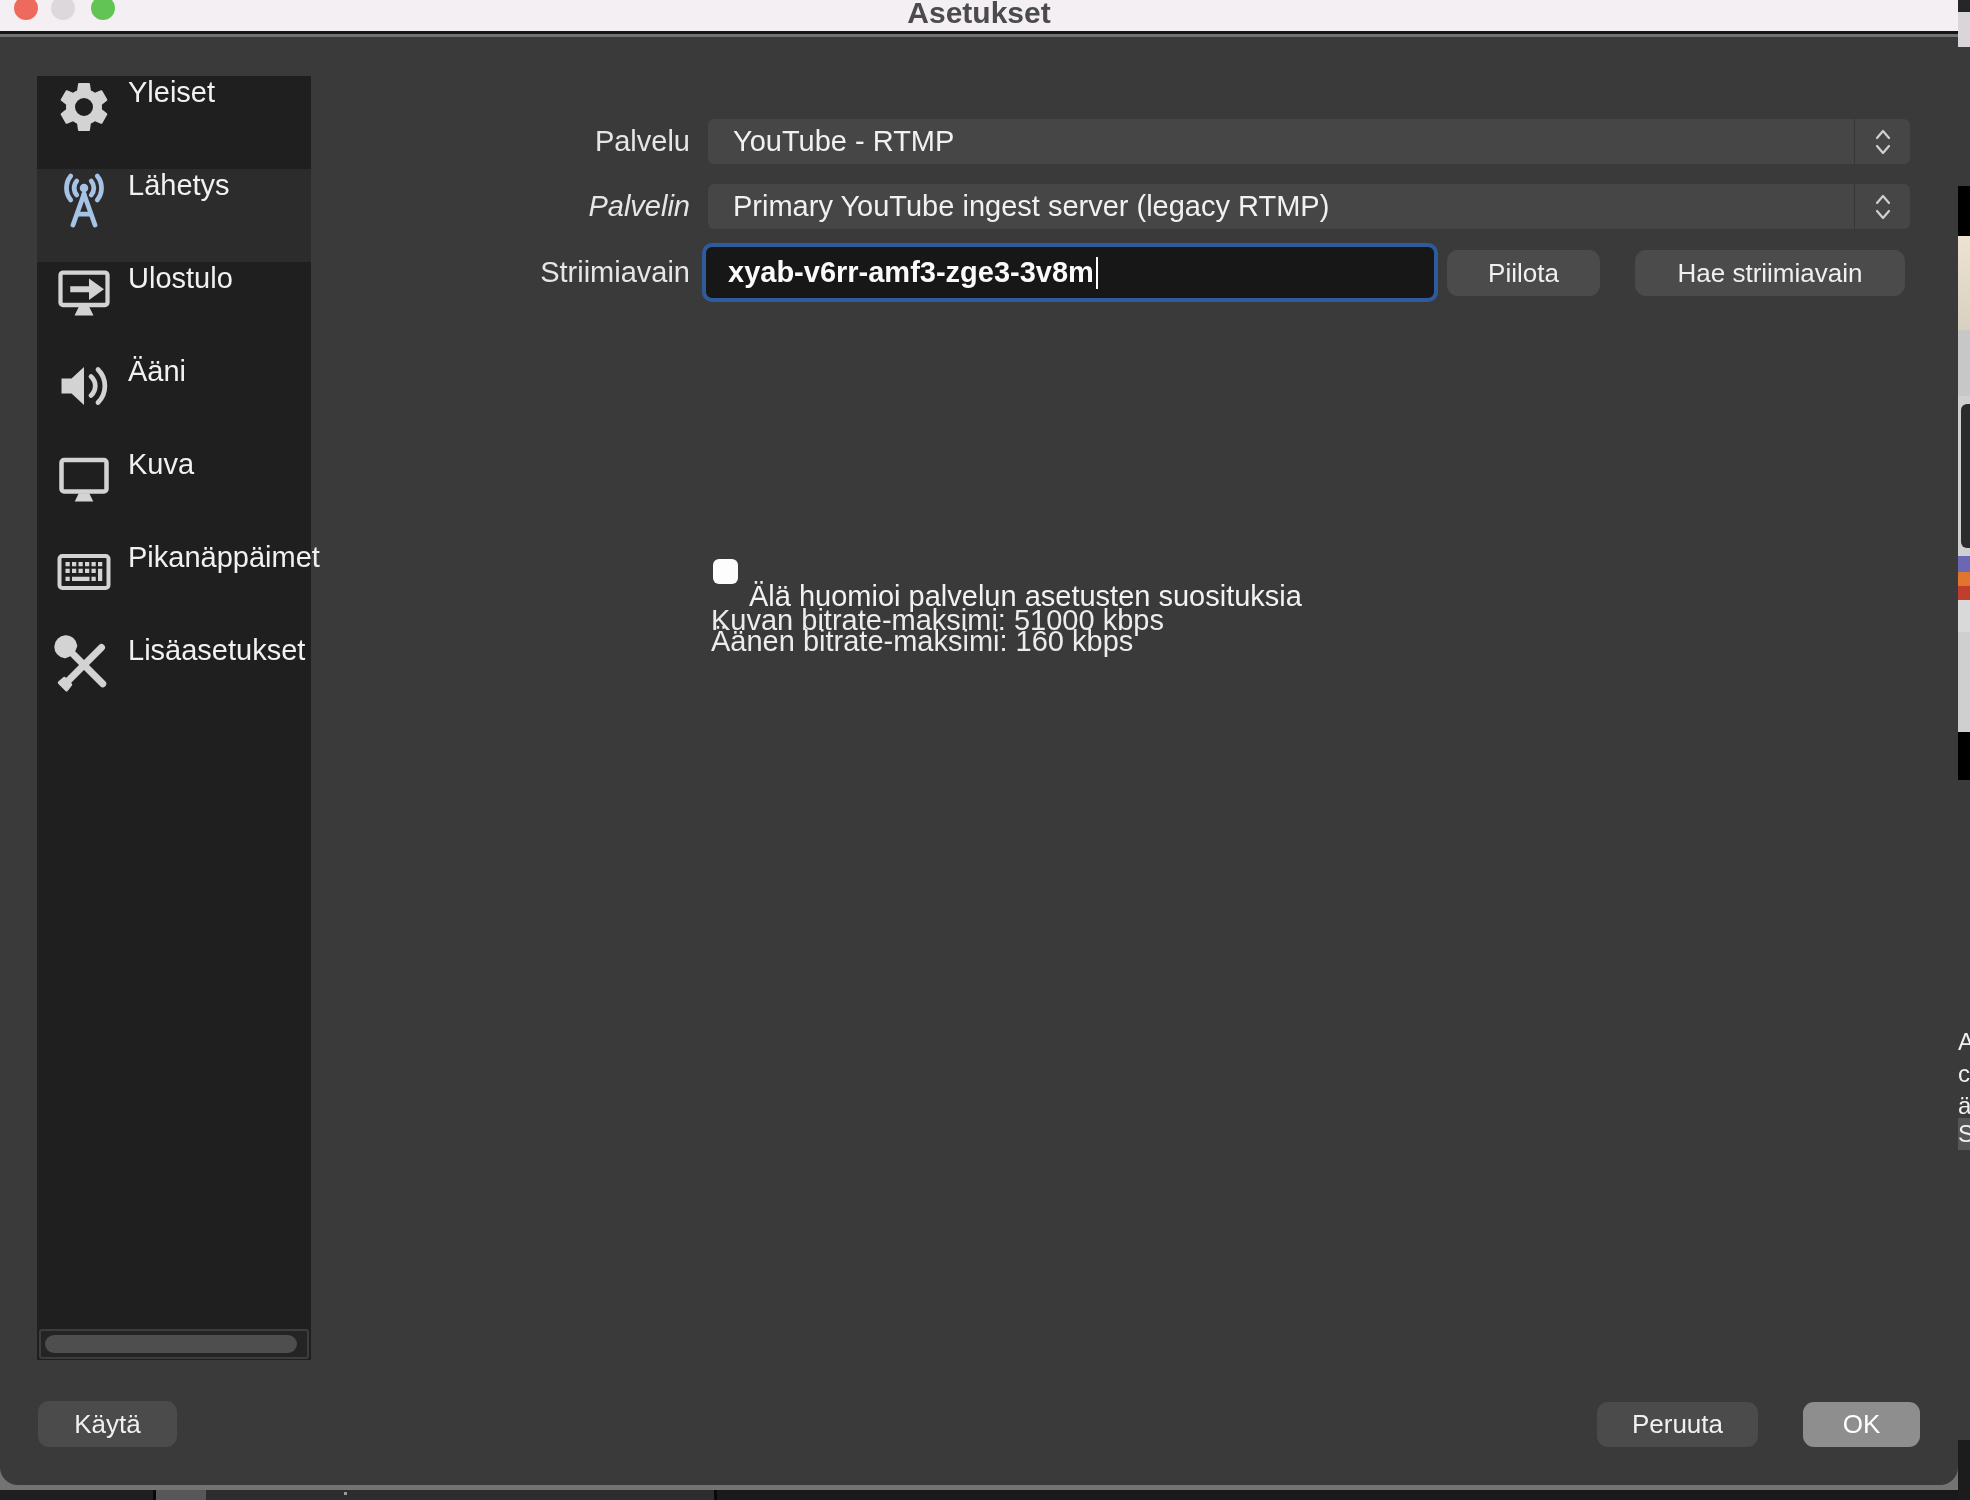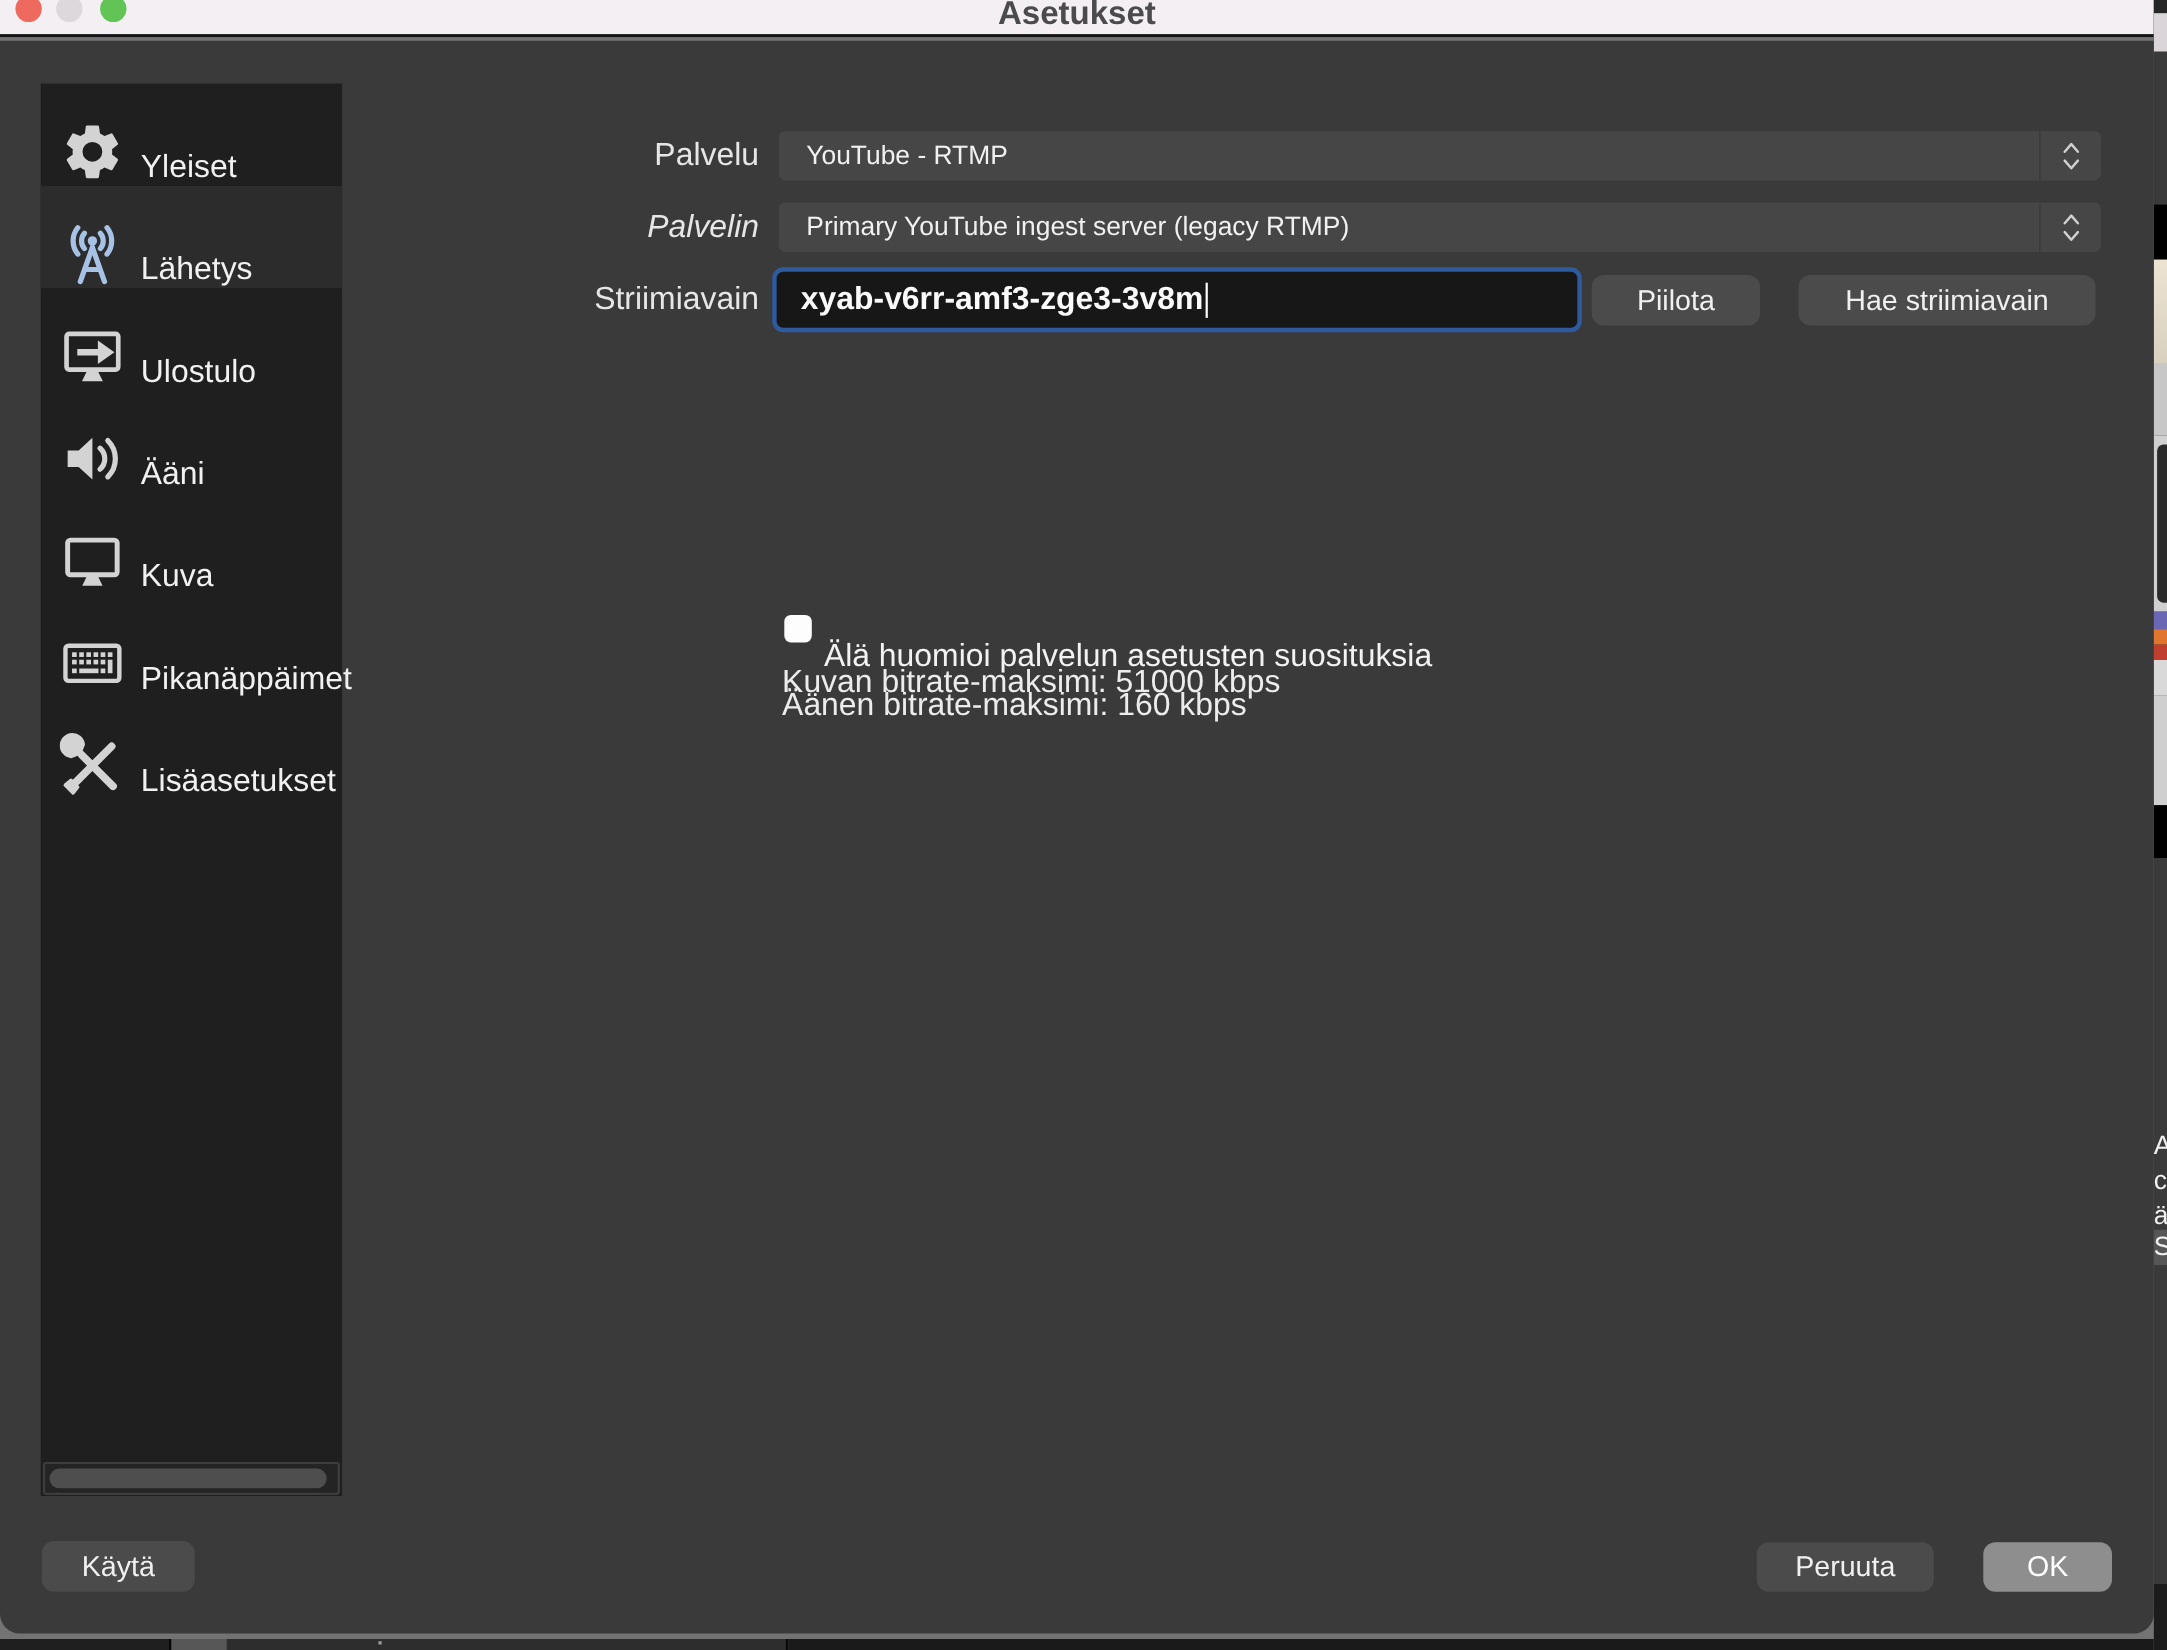--- a/index.html
+++ b/index.html
@@ -29,21 +29,21 @@
     background:#3a3a3a; border-radius:0 0 18px 18px;
   }
 
   
   .sidebar {
     position:absolute; left:37px; top:76px; width:274px; height:1284px;
     background:#1f1f1f;
   }
   .side-item {
     position:relative; width:274px; height:93px;
-    display:flex; align-items:flex-end; padding-left:16px; cursor:default;
+    display:flex; align-items:flex-start; padding-left:16px; cursor:default;
   }
   .side-item.selected { background:#2c2c2c; }
   .side-icon { width:62px; height:62px; color:#d3d3d3; flex:0 0 62px;
     display:flex; align-items:center; justify-content:center; }
   .side-item.selected .side-icon { color:#a6c3e5; }
   .side-icon svg { width:60px; height:60px; display:block; }
   .side-label { margin-left:13px; font-size:29px; color:#f1f1f1; white-space:nowrap; }
 
   .side-scrollbar {
     position:absolute; left:2px; bottom:1px; width:270px; height:30px;
@@ -57,21 +57,21 @@
   
   .field-label {
     position:absolute; left:380px; width:310px; text-align:right;
     font-size:29px; color:#e6e6e6; line-height:45px;
   }
   .select {
     position:absolute; left:708px; width:1202px; height:45px;
     background:#464646; border-radius:6px; display:flex; align-items:center;
   }
   .select-value {
-    flex:1 1 auto; padding-left:25px; font-size:24px; color:#f1f1f1; white-space:nowrap;
+    flex:1 1 auto; padding-left:25px; font-size:29px; color:#f1f1f1; white-space:nowrap;
     overflow:hidden;
   }
   .select-stepper {
     flex:0 0 56px; height:100%; border-left:1px solid #373737;
     display:flex; align-items:center; justify-content:center;
   }
 
   .key-ring {
     position:absolute; left:702px; top:243px; width:736px; height:59px;
     border:4px solid #2e5b9e; border-radius:10px; background:#171717;

